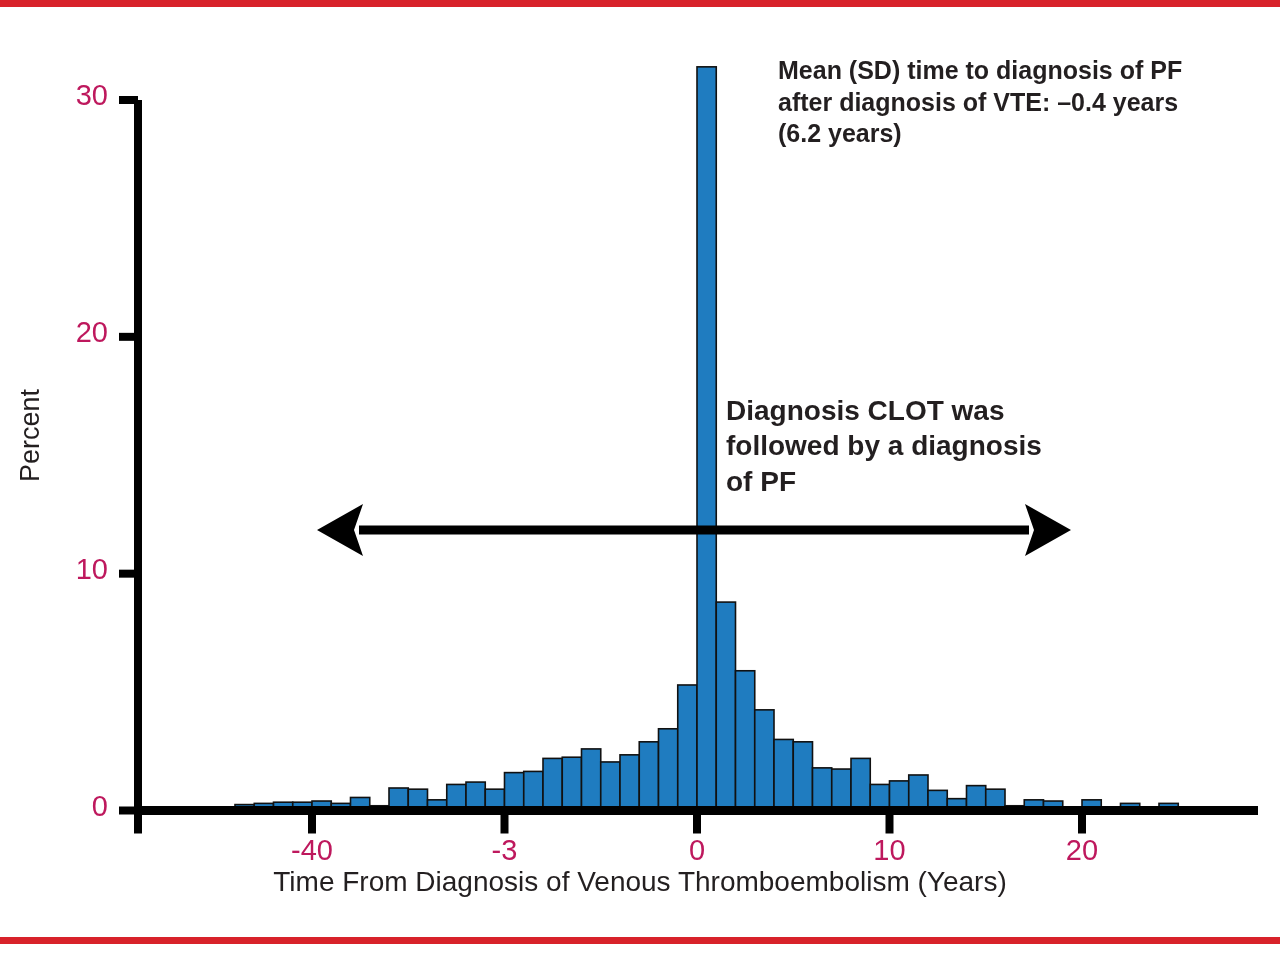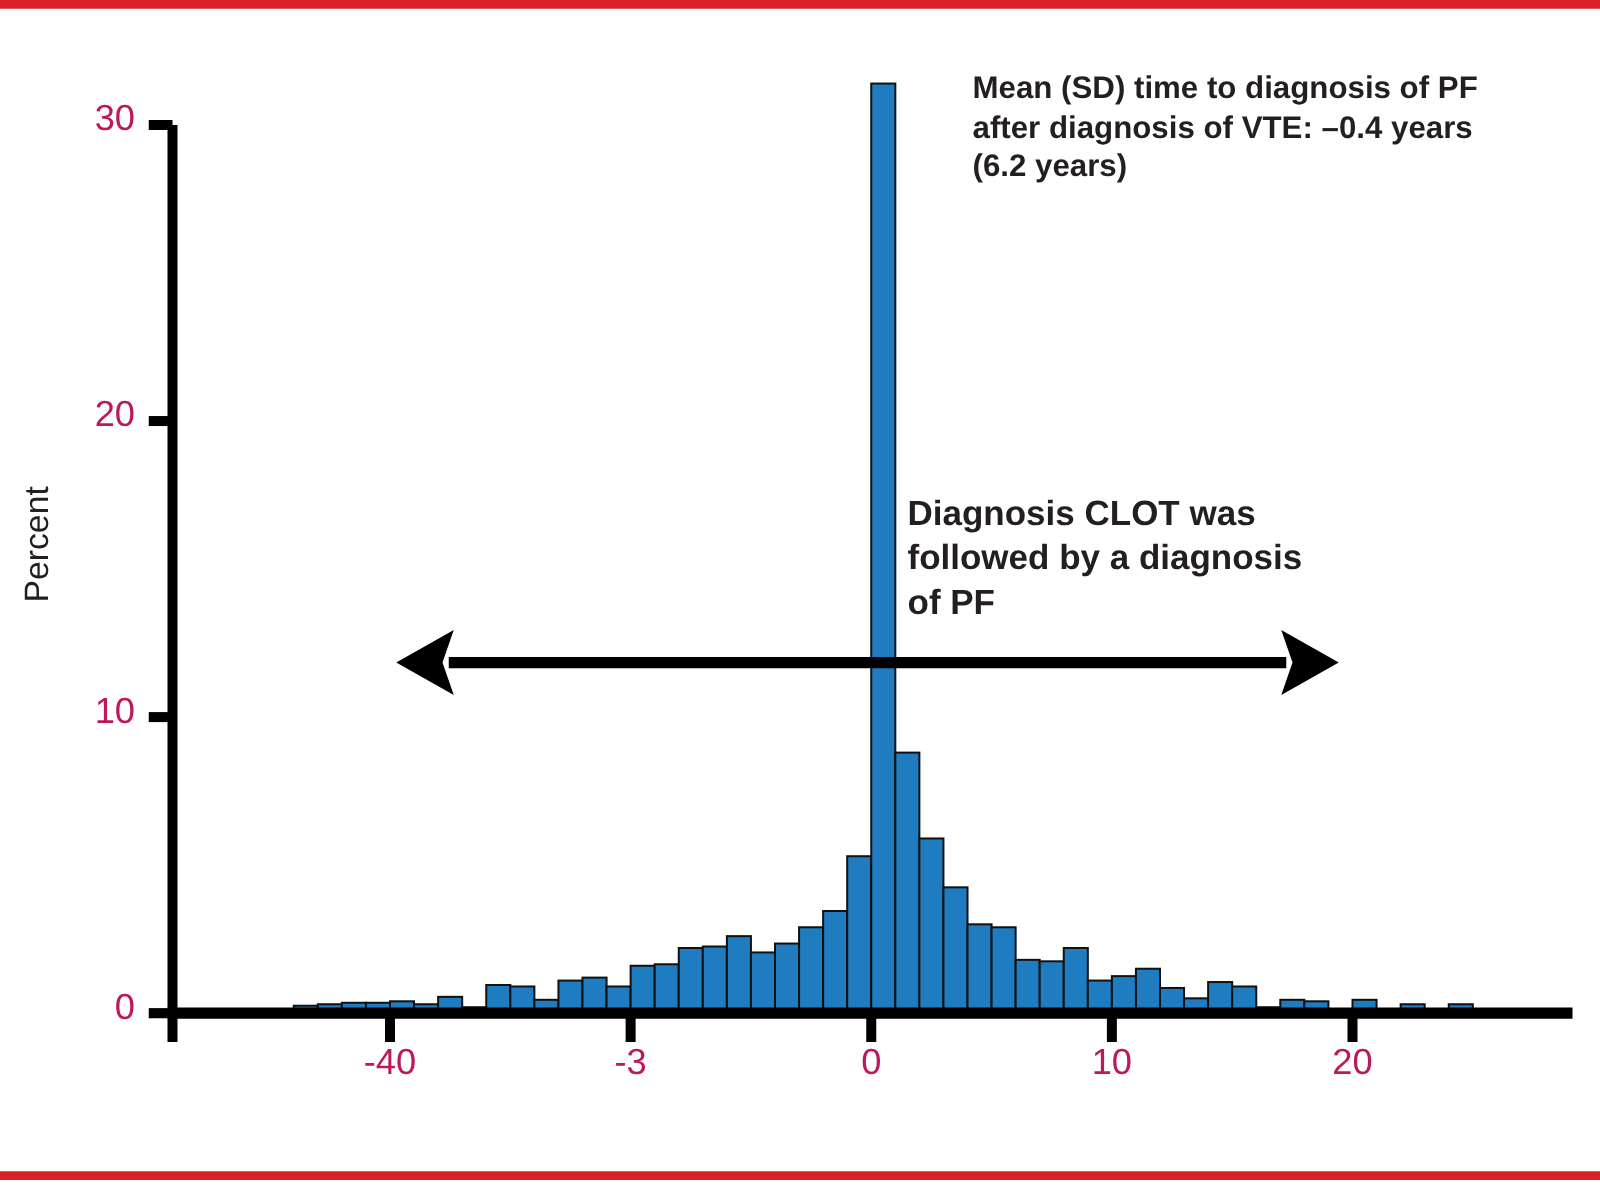--- a/index.html
+++ b/index.html
@@ -152,18 +152,19 @@
   <div class="ticklabel ytick" id="ytick-1" style="left: 38px; top: 552.667px;">10</div>
   <div class="ticklabel ytick" id="ytick-2" style="left: 38px; top: 315.833px;">20</div>
   <div class="ticklabel ytick" id="ytick-3" style="left: 38px; top: 79px;">30</div>
 
   <div class="ticklabel xtick" id="xtick-0" style="width: 120px; left: 252px; top: 833.5px;">-40</div>
   <div class="ticklabel xtick" id="xtick-1" style="width: 120px; left: 444.5px; top: 833.5px;">-3</div>
   <div class="ticklabel xtick" id="xtick-2" style="width: 120px; left: 637px; top: 833.5px;">0</div>
   <div class="ticklabel xtick" id="xtick-3" style="width: 120px; left: 829.5px; top: 833.5px;">10</div>
   <div class="ticklabel xtick" id="xtick-4" style="width: 120px; left: 1022px; top: 833.5px;">20</div>
 
+  <div class="axtitle" id="xtitle">Time From Diagnosis of Venous Thromboembolism (Years)</div>
   <div class="axtitle" id="ytitle">Percent</div>
 
   <div class="anno" id="anno-mean">Mean (SD) time to diagnosis of PF after diagnosis of VTE: –0.4 years (6.2 years)</div>
   <div class="anno" id="anno-right">Diagnosis CLOT was followed by a diagnosis of PF</div>
 
 </div>
 
 </body></html>

